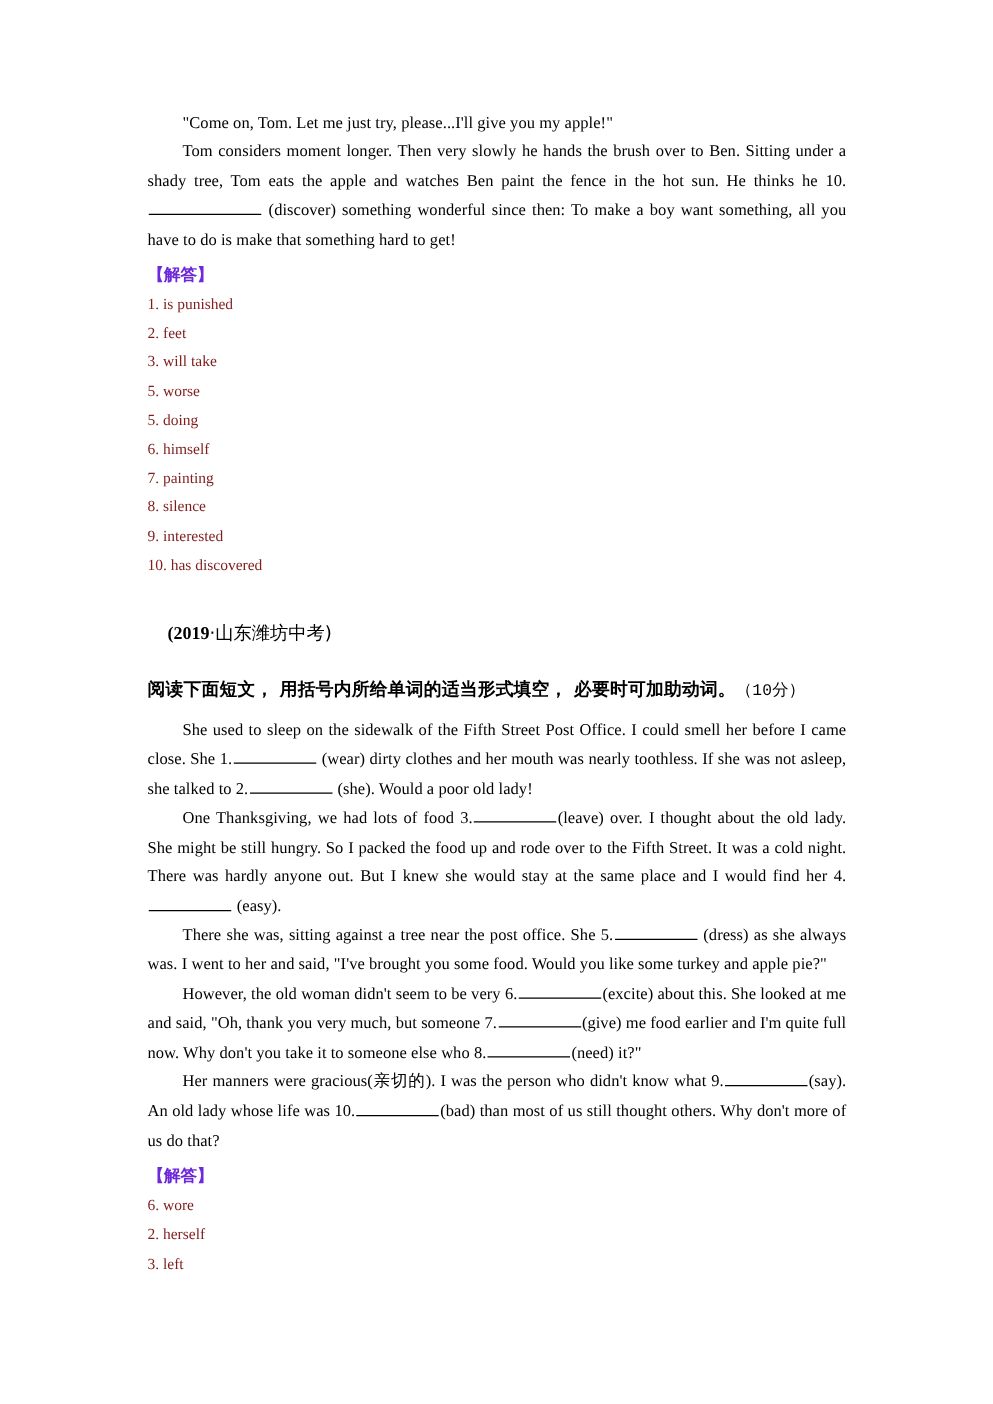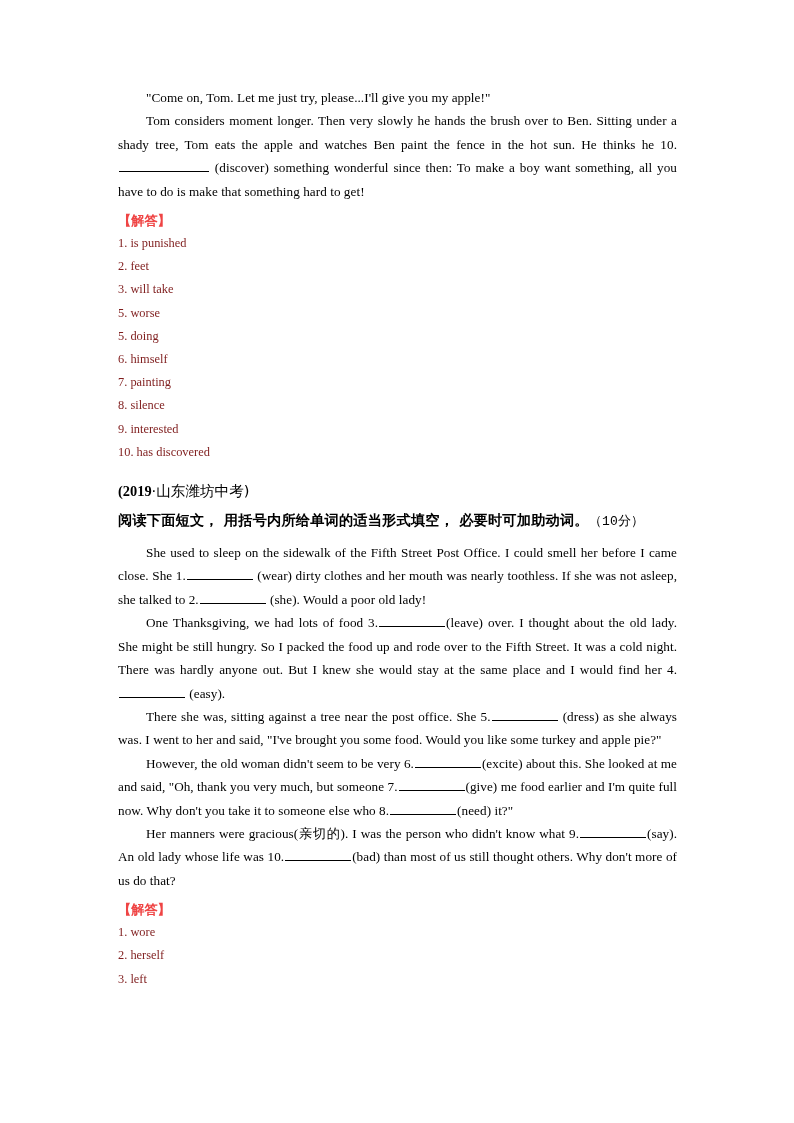--- a/index.html
+++ b/index.html
@@ -40,21 +40,21 @@
     height: 13px;
     margin: 0 1px;
   }
   .blank.w-long { width: 90px; }
   .blank.w-med  { width: 66px; }
 
   .cjk { font-family: "DejaVu Sans", "Liberation Sans", sans-serif; }
 
   
   .ans-head {
-    color: #ef4444;
+    color: #6d28d9;
     font-weight: bold;
     font-size: 13.2px;
     line-height: 22px;
     font-family: "DejaVu Sans", "Liberation Sans", sans-serif;
     margin: 0;
     padding-top: 1px;
   }
   .ans-list {
     list-style: none;
     margin: 0;
@@ -66,21 +66,21 @@
     line-height: 23.2px;
     margin: 0;
     white-space: nowrap;
   }
 
   
   .src-line {
     font-size: 14.4px;
     line-height: 25px;
     font-weight: bold;
-    margin: 0;
+    margin: 16px;
     padding-top: 5px;
   }
   .src-line .cjkb {
     font-family: "DejaVu Sans", "Liberation Sans", sans-serif;
     font-weight: normal;
     font-size: 14.6px;
   }
   .instr-line {
     font-size: 14.2px;
     line-height: 27px;
@@ -145,19 +145,19 @@
 
     <p class="para"><span>However, the old woman didn't seem to be very 6.</span><span class="blank w-med"></span><span>(excite) about this. She looked at me and said, "Oh, thank you very much, but someone 7.</span><span class="blank w-med"></span><span>(give) me food earlier and I'm quite full now. Why don't you take it to someone else who 8.</span><span class="blank w-med"></span><span>(need) it?"</span></p>
 
     <p class="para"><span>Her manners were gracious(</span><span class="cjk">亲切的</span><span>). I was the person who didn't know what 9.</span><span class="blank w-med"></span><span>(say). An old lady whose life was 10.</span><span class="blank w-med"></span><span>(bad) than most of us still thought others. Why don't more of us do that?</span></p>
   </div>
 
   <div class="gap-sm"></div>
   <div>
     <p class="ans-head">【解答】</p>
     <ul class="ans-list">
-      <li class="ans-item">1. wore</li>
+      <li class="ans-item">6. wore</li>
       <li class="ans-item">2. herself</li>
       <li class="ans-item">3. left</li>
     </ul>
   </div>
 
 </div>
 
 </body></html>

